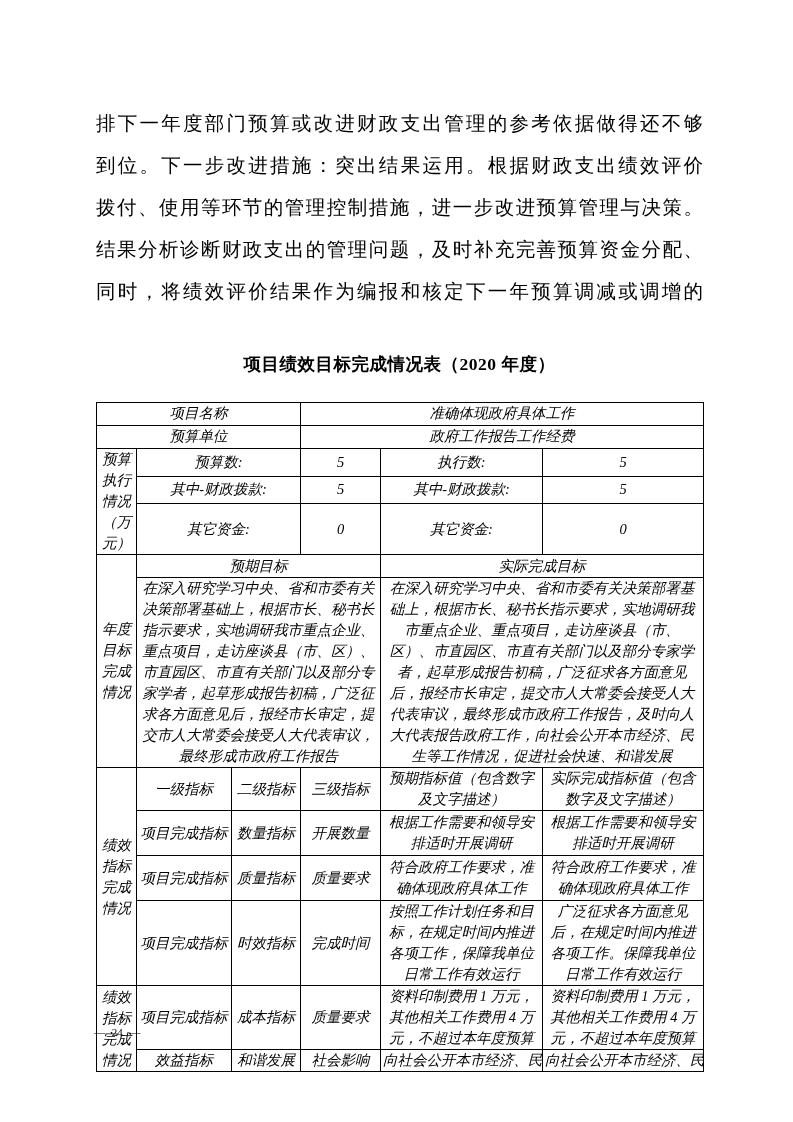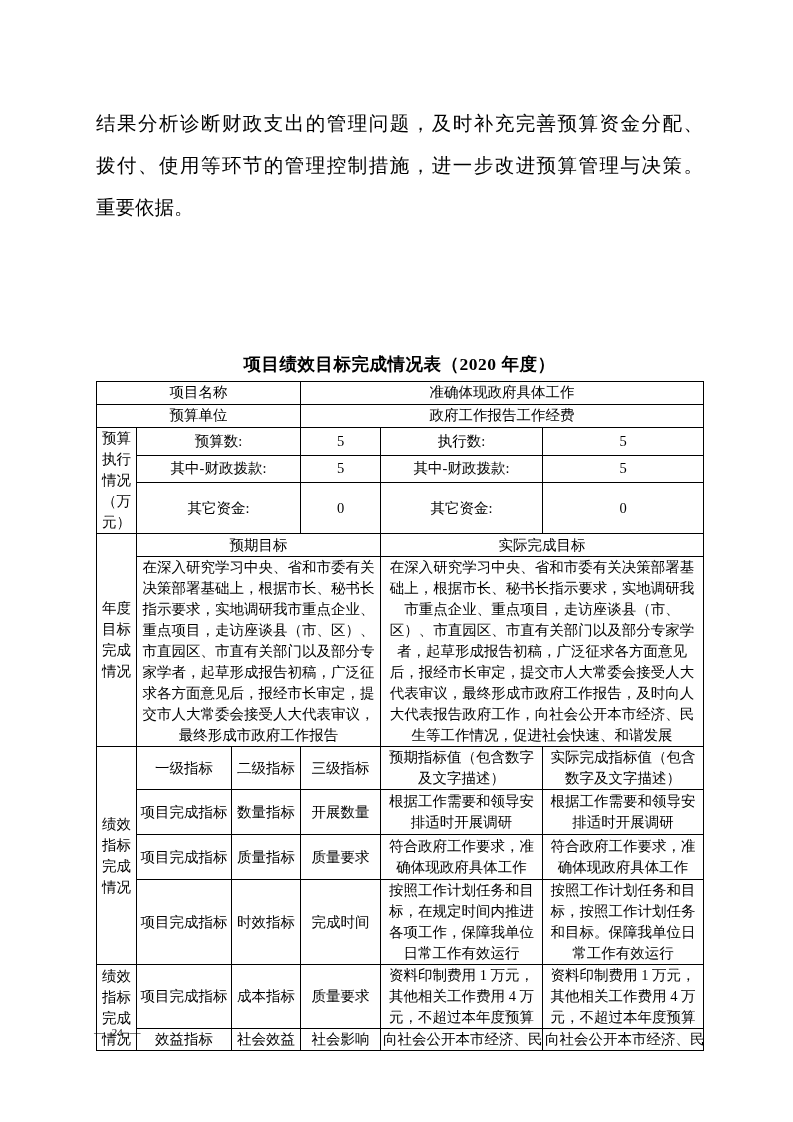--- a/index.html
+++ b/index.html
@@ -37,24 +37,25 @@
     text-align: center;
     font-family: Liberation Serif, serif;
     font-weight: bold;
     font-size: 17.5px;
     letter-spacing: 0.5px;
   }
 
   
   table.perf {
     position: absolute;
-    left: 96px; top: 381px;
+    left: 96px; top: 402px;
     width: 607px;
     border-collapse: collapse;
     table-layout: fixed;
+    font-style: italic;
   }
   table.perf td {
     border: 1px solid #000;
     padding: 0 2px;
     text-align: center;
     vertical-align: middle;
     font-size: 14.5px;
     line-height: 1.45;
     overflow: hidden;
     word-break: break-all;
@@ -96,23 +97,25 @@
     position: absolute;
     left: 94px; top: 1026px;
     font-size: 11px;
     word-spacing: 4px;
   }
 </style>
 </head>
 <body>
 
 <div class="para">
+  <div class="pline">排下一年度部门预算或改进财政支出管理的参考依据做得还不够</div>
+  <div class="pline">到位。下一步改进措施：突出结果运用。根据财政支出绩效评价</div>
+  <div class="pline">拨付、使用等环节的管理控制措施，进一步改进预算管理与决策。</div>
   <div class="pline">结果分析诊断财政支出的管理问题，及时补充完善预算资金分配、</div>
-  <div class="pline">拨付、使用等环节的管理控制措施，进一步改进预算管理与决策。</div>
-  <div class="pline last">重要依据。</div>
+  <div class="pline">同时，将绩效评价结果作为编报和核定下一年预算调减或调增的</div>
 </div>
 
 <div class="tbl-title">项目绩效目标完成情况表（2020 年度）</div>
 
 <table class="perf">
   <colgroup>
     <col style="width:40px">
       <col style="width:95px">
       <col style="width:69px">
     <col style="width:80px">
@@ -185,35 +188,35 @@
     <td>质量要求</td>
     <td class="val-cell">符合政府工作要求，准确体现政府具体工作</td>
     <td class="val-cell">符合政府工作要求，准确体现政府具体工作</td>
   </tr>
 
   <tr class="h82">
     <td>项目完成指标</td>
     <td>时效指标</td>
     <td>完成时间</td>
     <td class="val-cell">按照工作计划任务和目标，在规定时间内推进各项工作，保障我单位日常工作有效运行</td>
-    <td class="val-cell">按照工作计划任务和目标，按照工作计划任务和目标。保障我单位日常工作有效运行</td>
+    <td class="val-cell">广泛征求各方面意见后，在规定时间内推进各项工作。保障我单位日常工作有效运行</td>
   </tr>
 
   <tr class="h60">
     <td rowspan="2" class="side">绩效指标完成情况</td>
     <td>项目完成指标</td>
     <td>成本指标</td>
     <td>质量要求</td>
     <td class="val-cell">资料印制费用 1 万元，其他相关工作费用 4 万元，不超过本年度预算</td>
     <td class="val-cell">资料印制费用 1 万元，其他相关工作费用 4 万元，不超过本年度预算</td>
   </tr>
 
   <tr class="h22">
     <td>效益指标</td>
-    <td>社会效益</td>
+    <td>和谐发展</td>
     <td>社会影响</td>
     <td class="trunc">向社会公开本市经济、民</td>
     <td class="trunc">向社会公开本市经济、民</td>
   </tr>
 </tbody>
   </table>
 
 <div class="page-num">— 24 —</div>
 
 </body></html>

